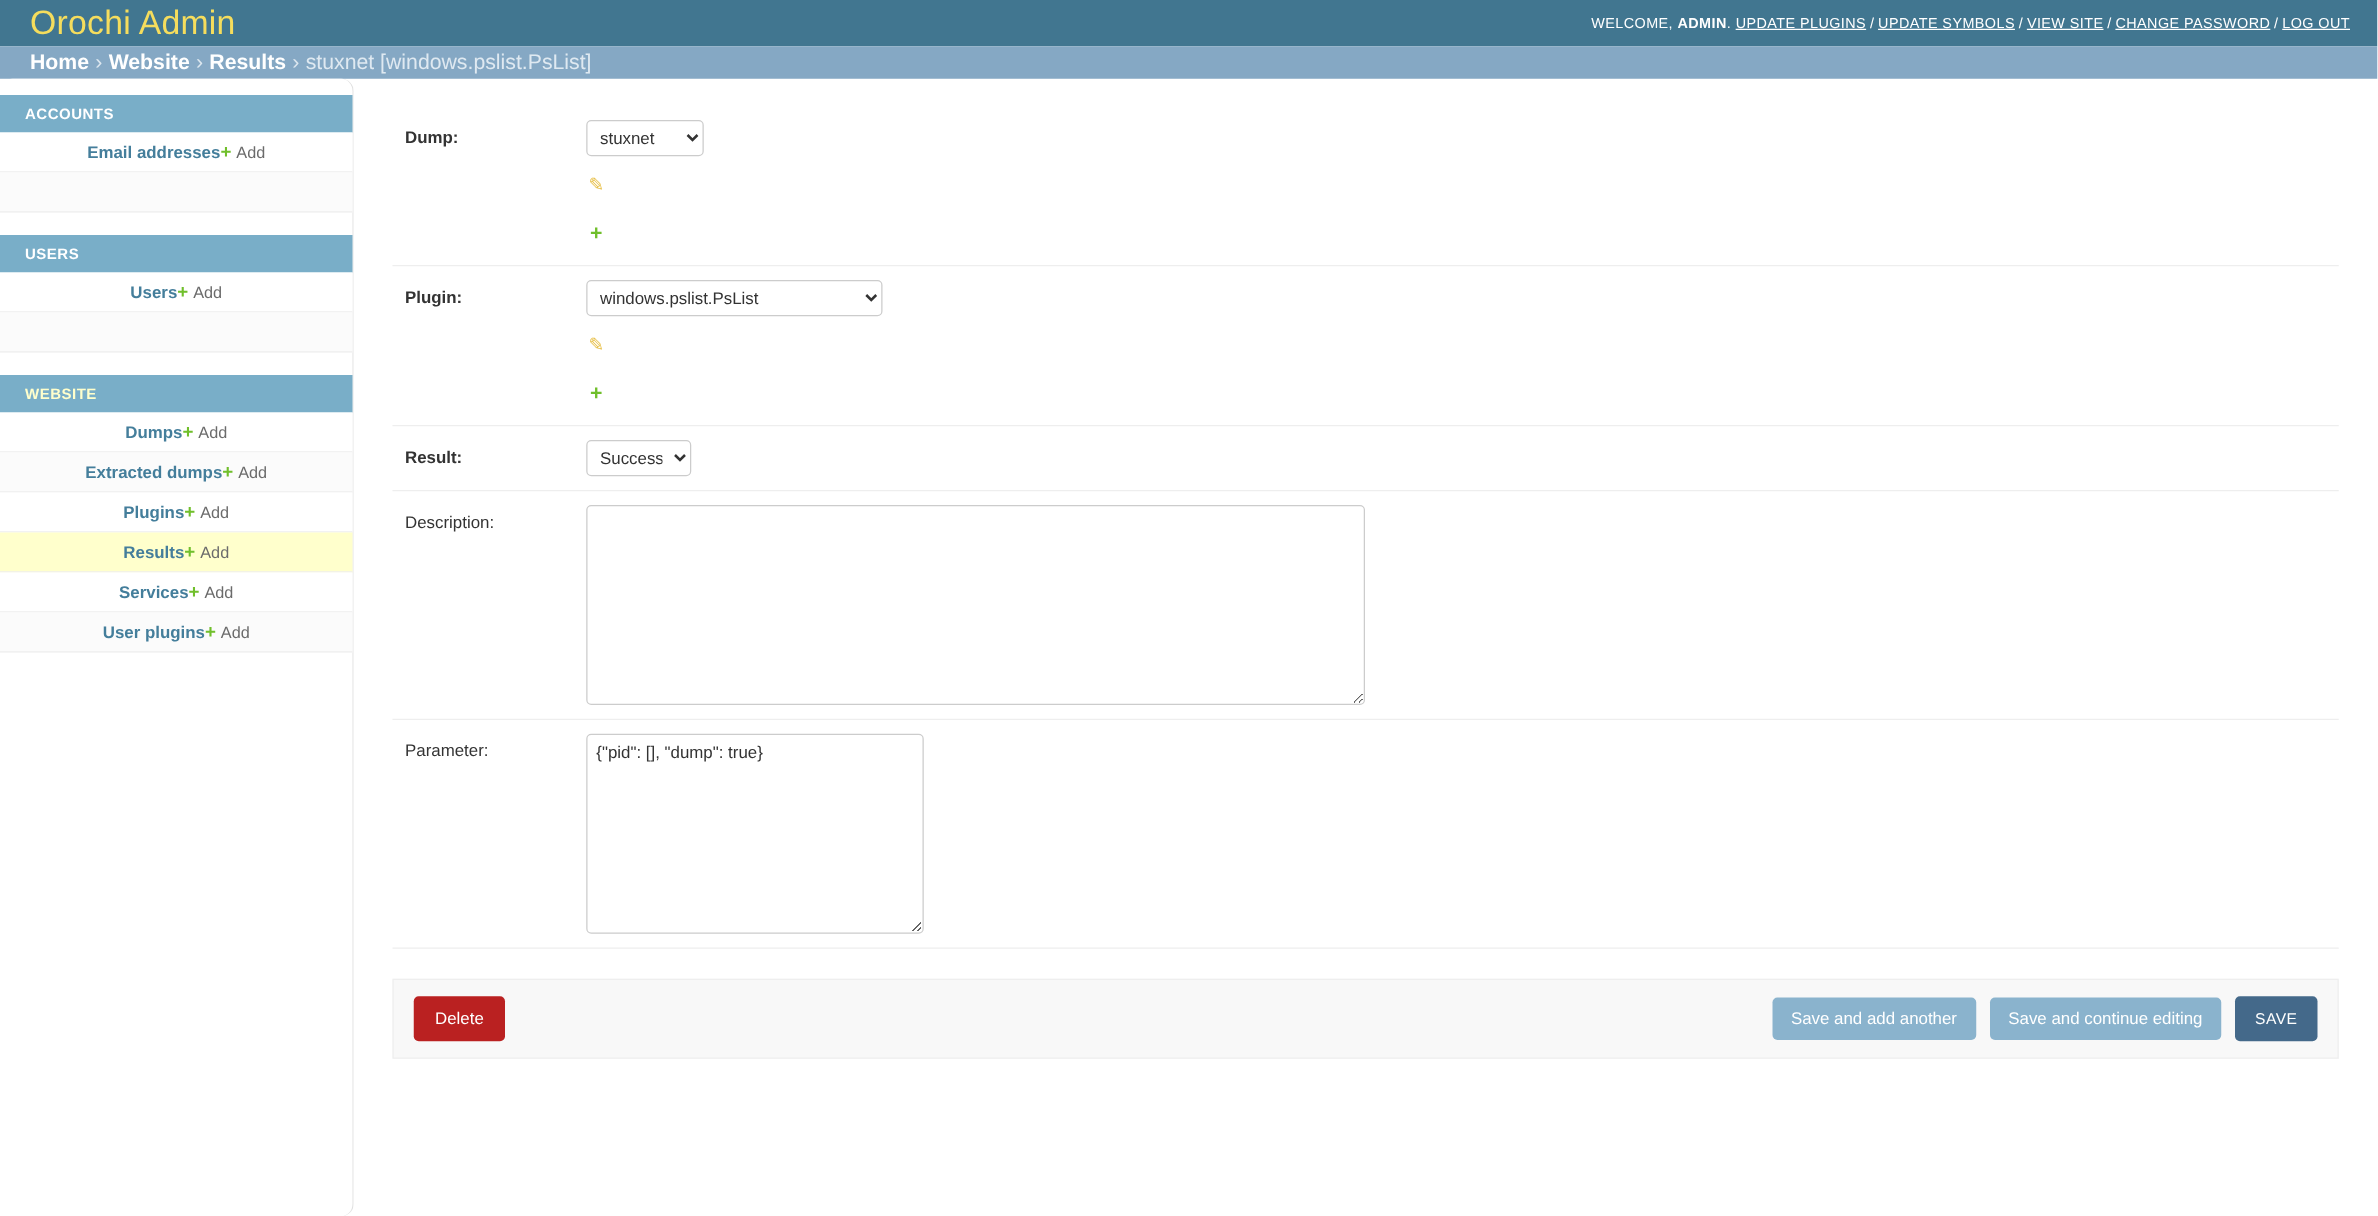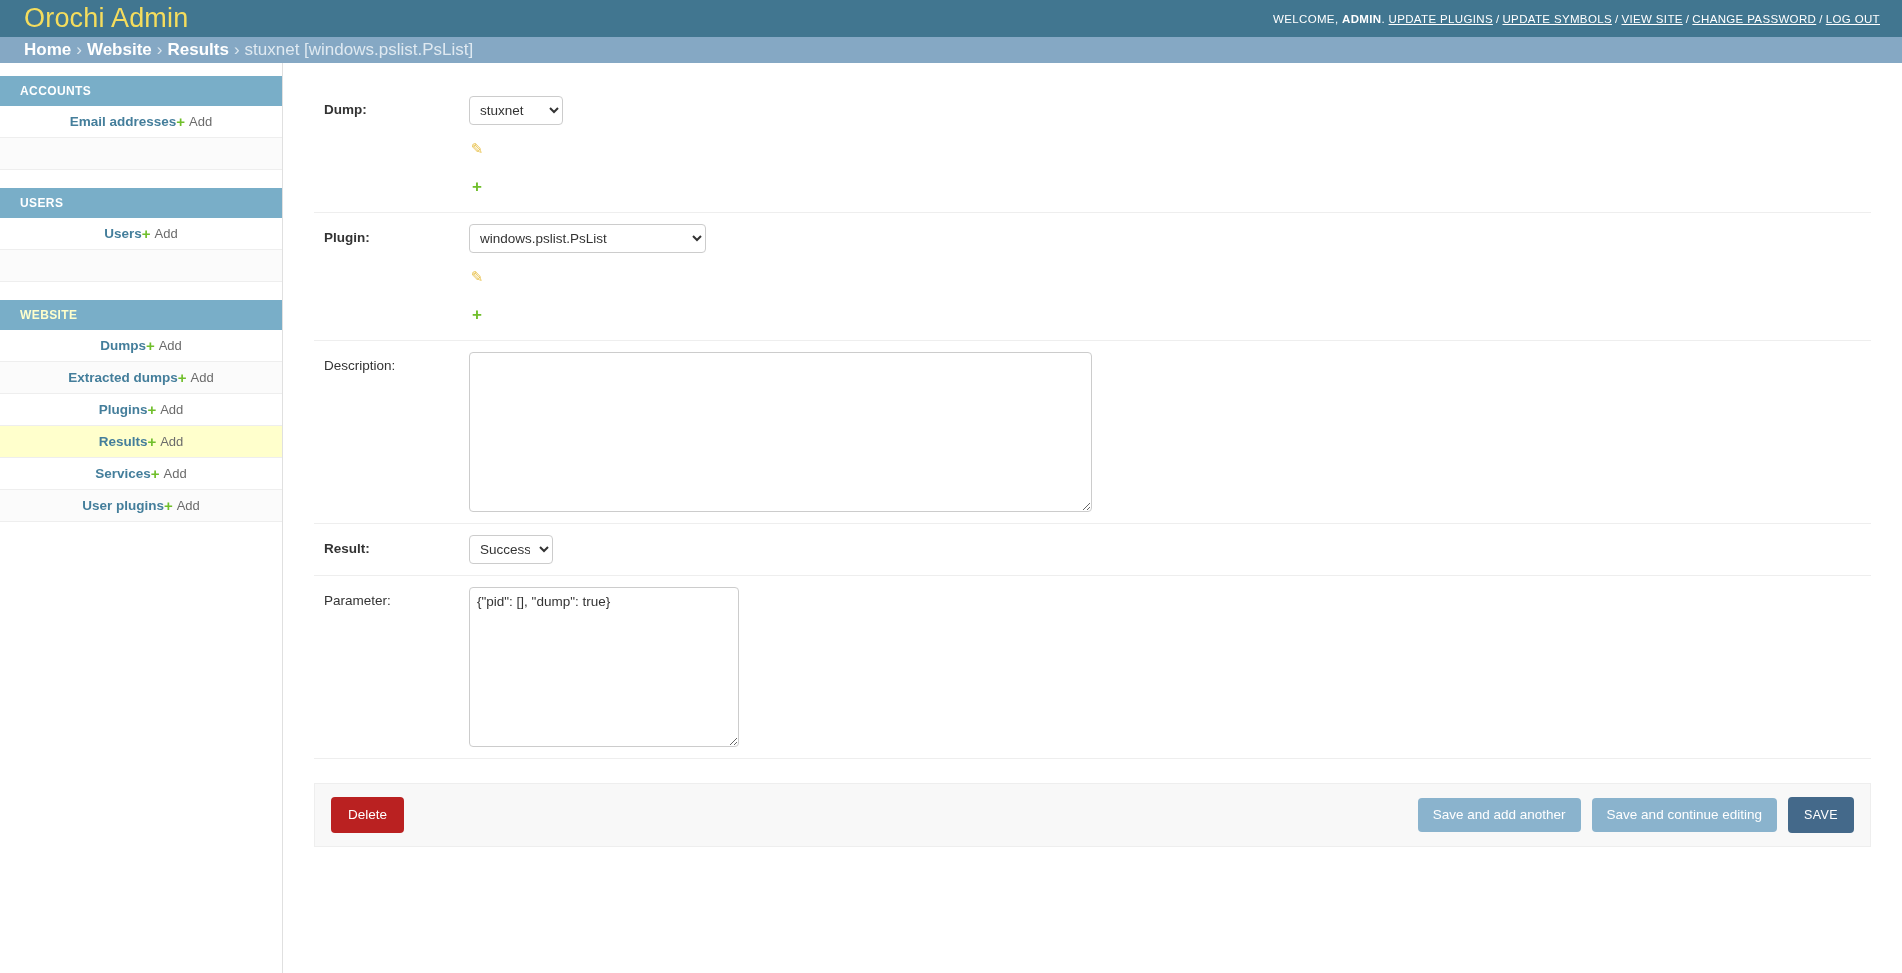--- a/index.html
+++ b/index.html
@@ -76,20 +76,21 @@
 
   
   #nav-sidebar {
     width: 283px;
     flex: 0 0 283px;
     background: #ffffff;
     border-right: 1px solid #e0e0e0;
     height: 910px;
     padding-top: 13px;
     font-size: 13.5px;
+    border-radius: 10px;
   }
   .app-module { margin-bottom: 18px; }
   .app-caption {
     background: #79aec8;
     color: #ffffff;
     font-size: 12px;
     font-weight: bold;
     letter-spacing: 0.4px;
     text-transform: uppercase;
     padding: 7px 20px;
@@ -397,32 +398,32 @@
           <a href="#" class="icon-btn">
             <span class="pencil-glyph">✎</span>
           </a>
           <a href="#" class="icon-btn">
             <span class="add-glyph">+</span>
           </a>
         </div>
       </div>
 
       <div class="form-row">
-        <label>Description:</label>
-        <div class="field-box">
-          <textarea class="adm-textarea desc-area" placeholder="" style=""></textarea>
-        </div>
-      </div>
-
-      <div class="form-row">
         <label class="bold">Result:</label>
         <div class="field-box">
           <select class="adm-select w-result">
             <option selected="">Success</option>
           </select>
+        </div>
+      </div>
+
+      <div class="form-row">
+        <label>Description:</label>
+        <div class="field-box">
+          <textarea class="adm-textarea desc-area" placeholder="" style=""></textarea>
         </div>
       </div>
 
       <div class="form-row">
         <label>Parameter:</label>
         <div class="field-box">
           <textarea class="adm-textarea param-area" placeholder="" style="">{"pid": [], "dump": true}</textarea>
         </div>
       </div>
 

